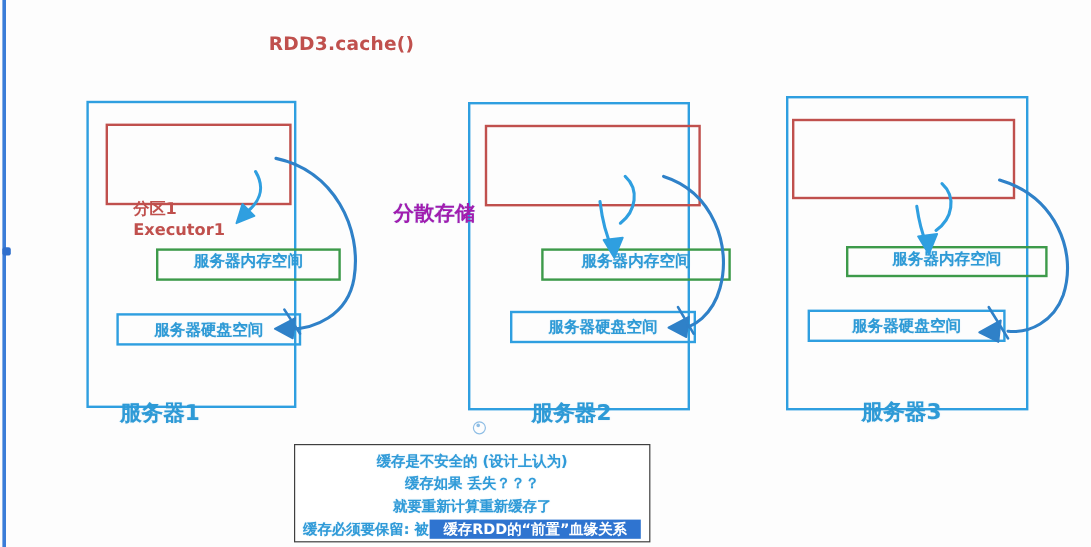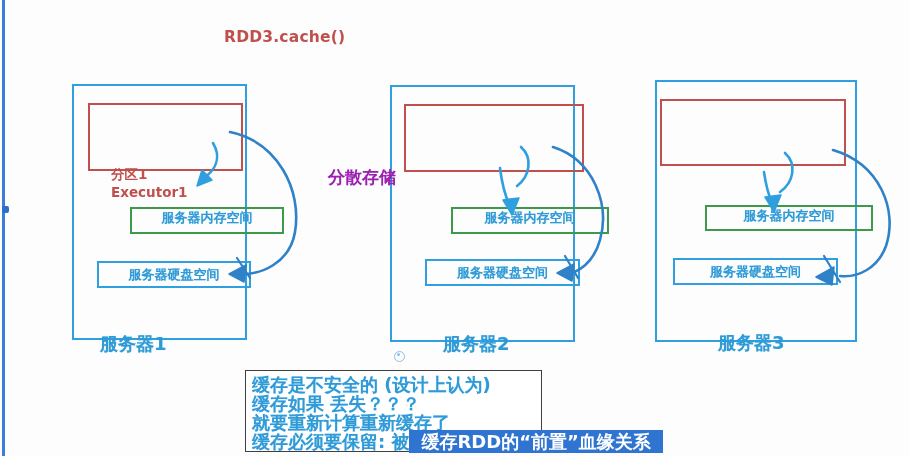--- a/index.html
+++ b/index.html
@@ -146,26 +146,27 @@
     left: 245px;
     top: 370px;
     width: 297px;
     height: 82px;
     border: 1.5px solid #3f3f3f;
     background: #ffffff;
     box-sizing: border-box;
     padding: 4px 6px 0 6px;
   }
   .note-line {
-    font-size: 18px;
+    font-size: 12px;
     font-weight: bold;
     color: #2f9ad8;
     line-height: 19px;
     white-space: nowrap;
     text-shadow: 0 0 1px rgba(47,154,216,0.35);
+    text-align: center;
   }
   .note-line .hl {
     background: #2f74d0;
     color: #ffffff;
     text-shadow: none;
     padding: 1px 12px;
   }
 
   svg.overlay {
     position: absolute;

